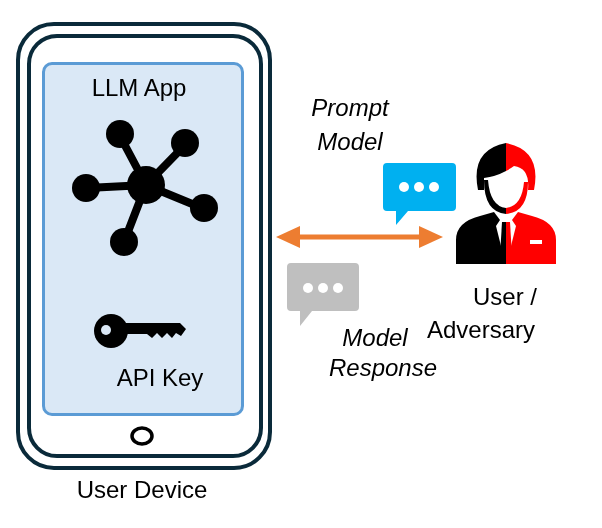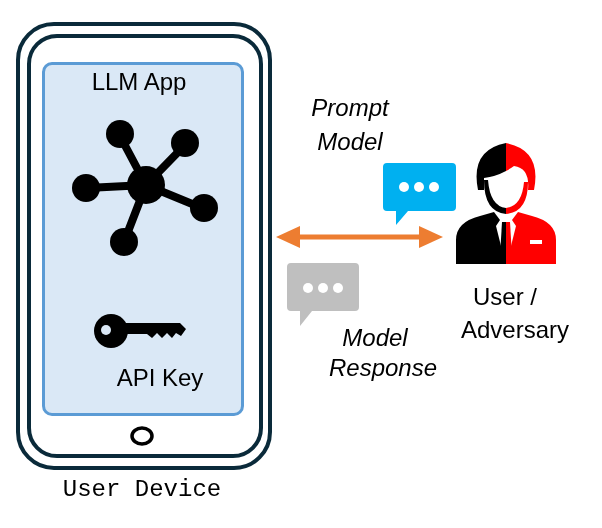--- a/index.html
+++ b/index.html
@@ -16,21 +16,21 @@
     .ital { font-style: italic; }
     svg { position: absolute; overflow: visible; }
   </style>
 </head>
 <body>
 
 <div class="abs phone-outer"></div>
 <div class="abs phone-inner"></div>
 <div class="abs screen"></div>
 
-<div class="abs lbl" style="left:42px; top:68px; width:194px;text-align:center;">LLM App</div>
+<div class="abs lbl" style="left:42px; top:74px; width:194px;text-align:center;">LLM App</div>
 
 <svg style="left:0; top:0;" width="602" height="528">
   <g stroke="#000" stroke-width="8" stroke-linecap="round">
     <line x1="146" y1="185" x2="120" y2="136"></line>
     <line x1="146" y1="185" x2="185" y2="145"></line>
     <line x1="146" y1="185" x2="87" y2="188"></line>
     <line x1="146" y1="185" x2="202" y2="208"></line>
     <line x1="146" y1="185" x2="124" y2="242"></line>
   </g>
   <g fill="#000">
@@ -48,21 +48,21 @@
   <circle cx="106" cy="330" r="5" fill="#dae8f6"></circle>
   <path d="M124 323 L180 323 L186 329 L181 336 L176 333 L172 338 L167 333 L162 338 L157 333 L152 338 L147 334 L124 334 Z" fill="#000"></path>
 </svg>
 
 <div class="abs lbl" style="left:42px; top:364px; width:236px;">API Key</div>
 
 <svg style="left:0; top:0;" width="602" height="528">
   <ellipse cx="142" cy="436" rx="10" ry="8" fill="none" stroke="#000" stroke-width="3.5"></ellipse>
 </svg>
 
-<div class="abs lbl" style="left:40px; top:476px; width:204px;font-family:Liberation Mono, monospace;">User Device</div>
+<div class="abs lbl" style="left:40px; top:476px; width:204px;">User Device</div>
 
 <div class="abs lbl ital" style="left:300px; top:94px; width:100px;font-style:italic;">Prompt</div>
 <div class="abs lbl ital" style="left:300px; top:128px; width:100px;">Model</div>
 
 <svg style="left:0; top:0;" width="602" height="528">
   <path d="M387 163 L452 163 Q456 163 456 167 L456 207 Q456 211 452 211 L408 211 L396 225 L396 211 L387 211 Q383 211 383 207 L383 167 Q383 163 387 163 Z" fill="#00b0f0"></path>
   <circle cx="404" cy="187" r="5" fill="#fff"></circle>
   <circle cx="419" cy="187" r="5" fill="#fff"></circle>
   <circle cx="434" cy="187" r="5" fill="#fff"></circle>
 </svg>
@@ -101,13 +101,13 @@
   <g clip-path="url(#rightHalf)" fill="#ff0000">
     <path d="M478 190 Q470 150 506 143 Q542 150 534 190 L528 190 Q530 168 514 166 Q500 176 484 178 L484 190 Z"></path>
     <path d="M484 180 Q484 212 506 214 Q528 212 528 182 L524 182 Q522 206 506 208 Q490 206 488 180 Z"></path>
     <path d="M556 264 L556 240 Q556 222 532 216 L518 212 L512 220 L516 226 L508 258 L506 262 L506 264 Z"></path>
     <path d="M502 222 L510 222 L512 256 L506 264 L500 256 Z"></path>
   </g>
   <rect x="530" y="240" width="12" height="4" fill="#fff"></rect>
 </svg>
 
 <div class="abs lbl" style="left:440px; top:283px; width:130px;text-align:center;">User /</div>
-<div class="abs lbl" style="left:440px; top:316px; width:150px;">Adversary</div>
+<div class="abs lbl" style="left:406px; top:316px; width:150px;">Adversary</div>
 
 </body></html>

